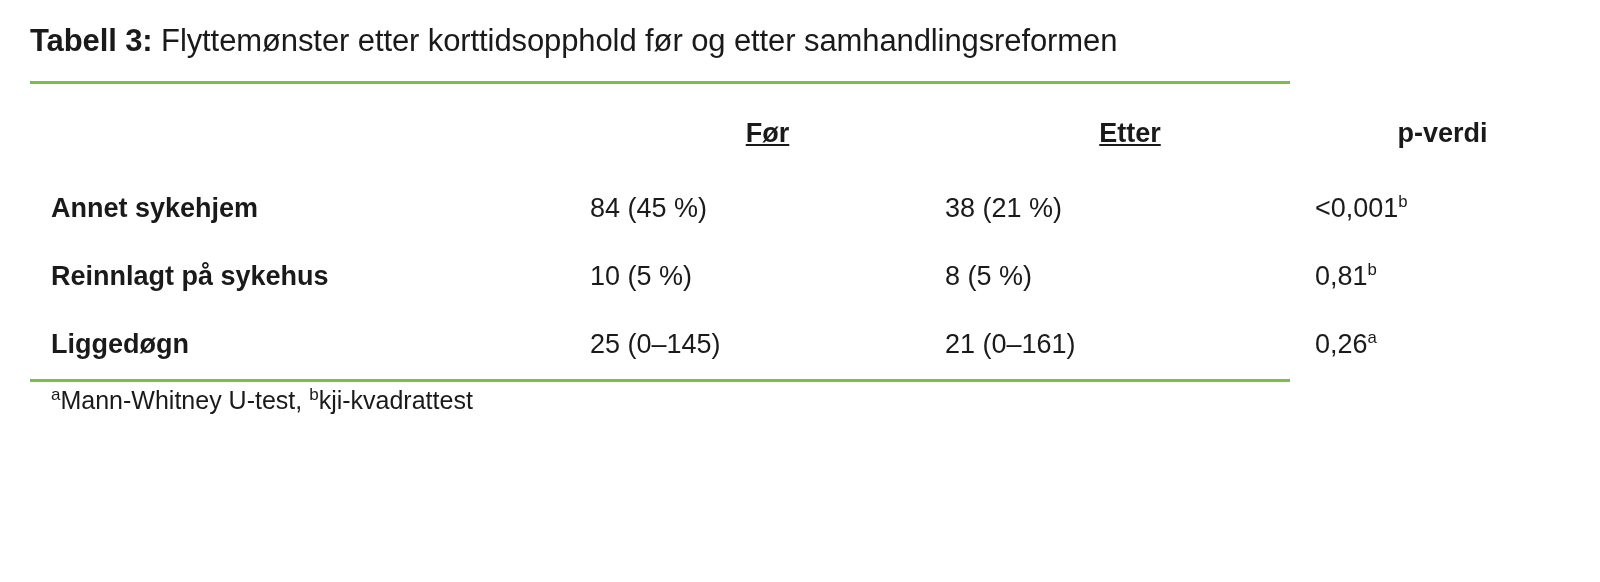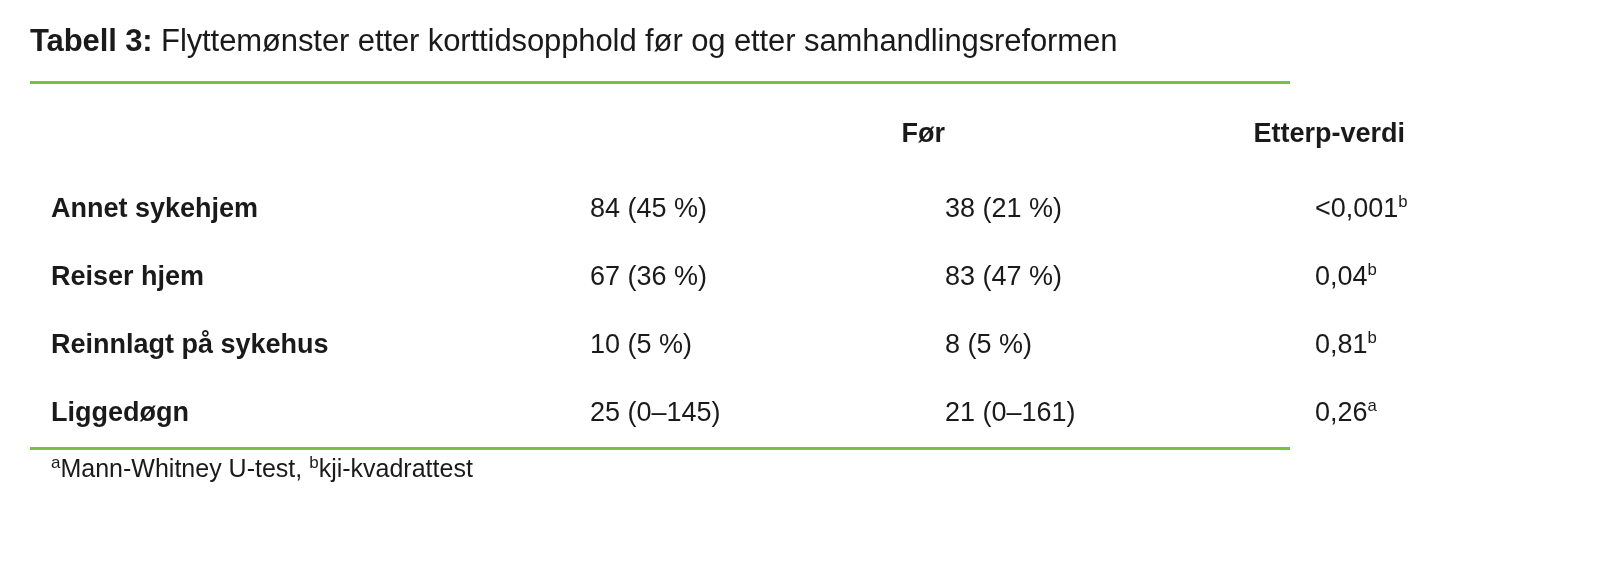--- a/index.html
+++ b/index.html
@@ -52,24 +52,25 @@
   col.c2 { width: 370px; }
   col.c3 { width: 255px; }
   thead th {
     font-size: 27px;
     font-weight: bold;
     text-align: left;
     padding: 34px 0 26px 0;
     vertical-align: bottom;
   }
   thead th.num {
-    text-align: right;
+    text-align: center;
+    text-decoration: underline;
   }
   thead th.pval {
-    text-align: left;
+    text-align: center;
   }
   tbody td {
     font-size: 27px;
     font-weight: normal;
     padding: 18px 0 19px 0;
     vertical-align: baseline;
     white-space: nowrap;
   }
   tbody td.rowhead {
     padding-left: 21px;
@@ -119,26 +120,20 @@
       </tr>
     </thead>
     <tbody>
       <tr>
         <td class="rowhead">Annet sykehjem</td>
         <td>84 (45 %)</td>
         <td>38 (21 %)</td>
         <td class="pval"><span>&lt;0,001</span><sup>b</sup></td>
       </tr>
       <tr>
-        <td class="rowhead">Reiser hjem</td>
-        <td>67 (36 %)</td>
-        <td>83 (47 %)</td>
-        <td class="pval"><span>0,04</span><sup>b</sup></td>
-      </tr>
-      <tr>
         <td class="rowhead">Reinnlagt på sykehus</td>
         <td>10 (5 %)</td>
         <td>8 (5 %)</td>
         <td class="pval"><span>0,81</span><sup>b</sup></td>
       </tr>
       <tr>
         <td class="rowhead">Liggedøgn</td>
         <td>25 (0–145)</td>
         <td>21 (0–161)</td>
         <td class="pval"><span>0,26</span><sup>a</sup></td>

